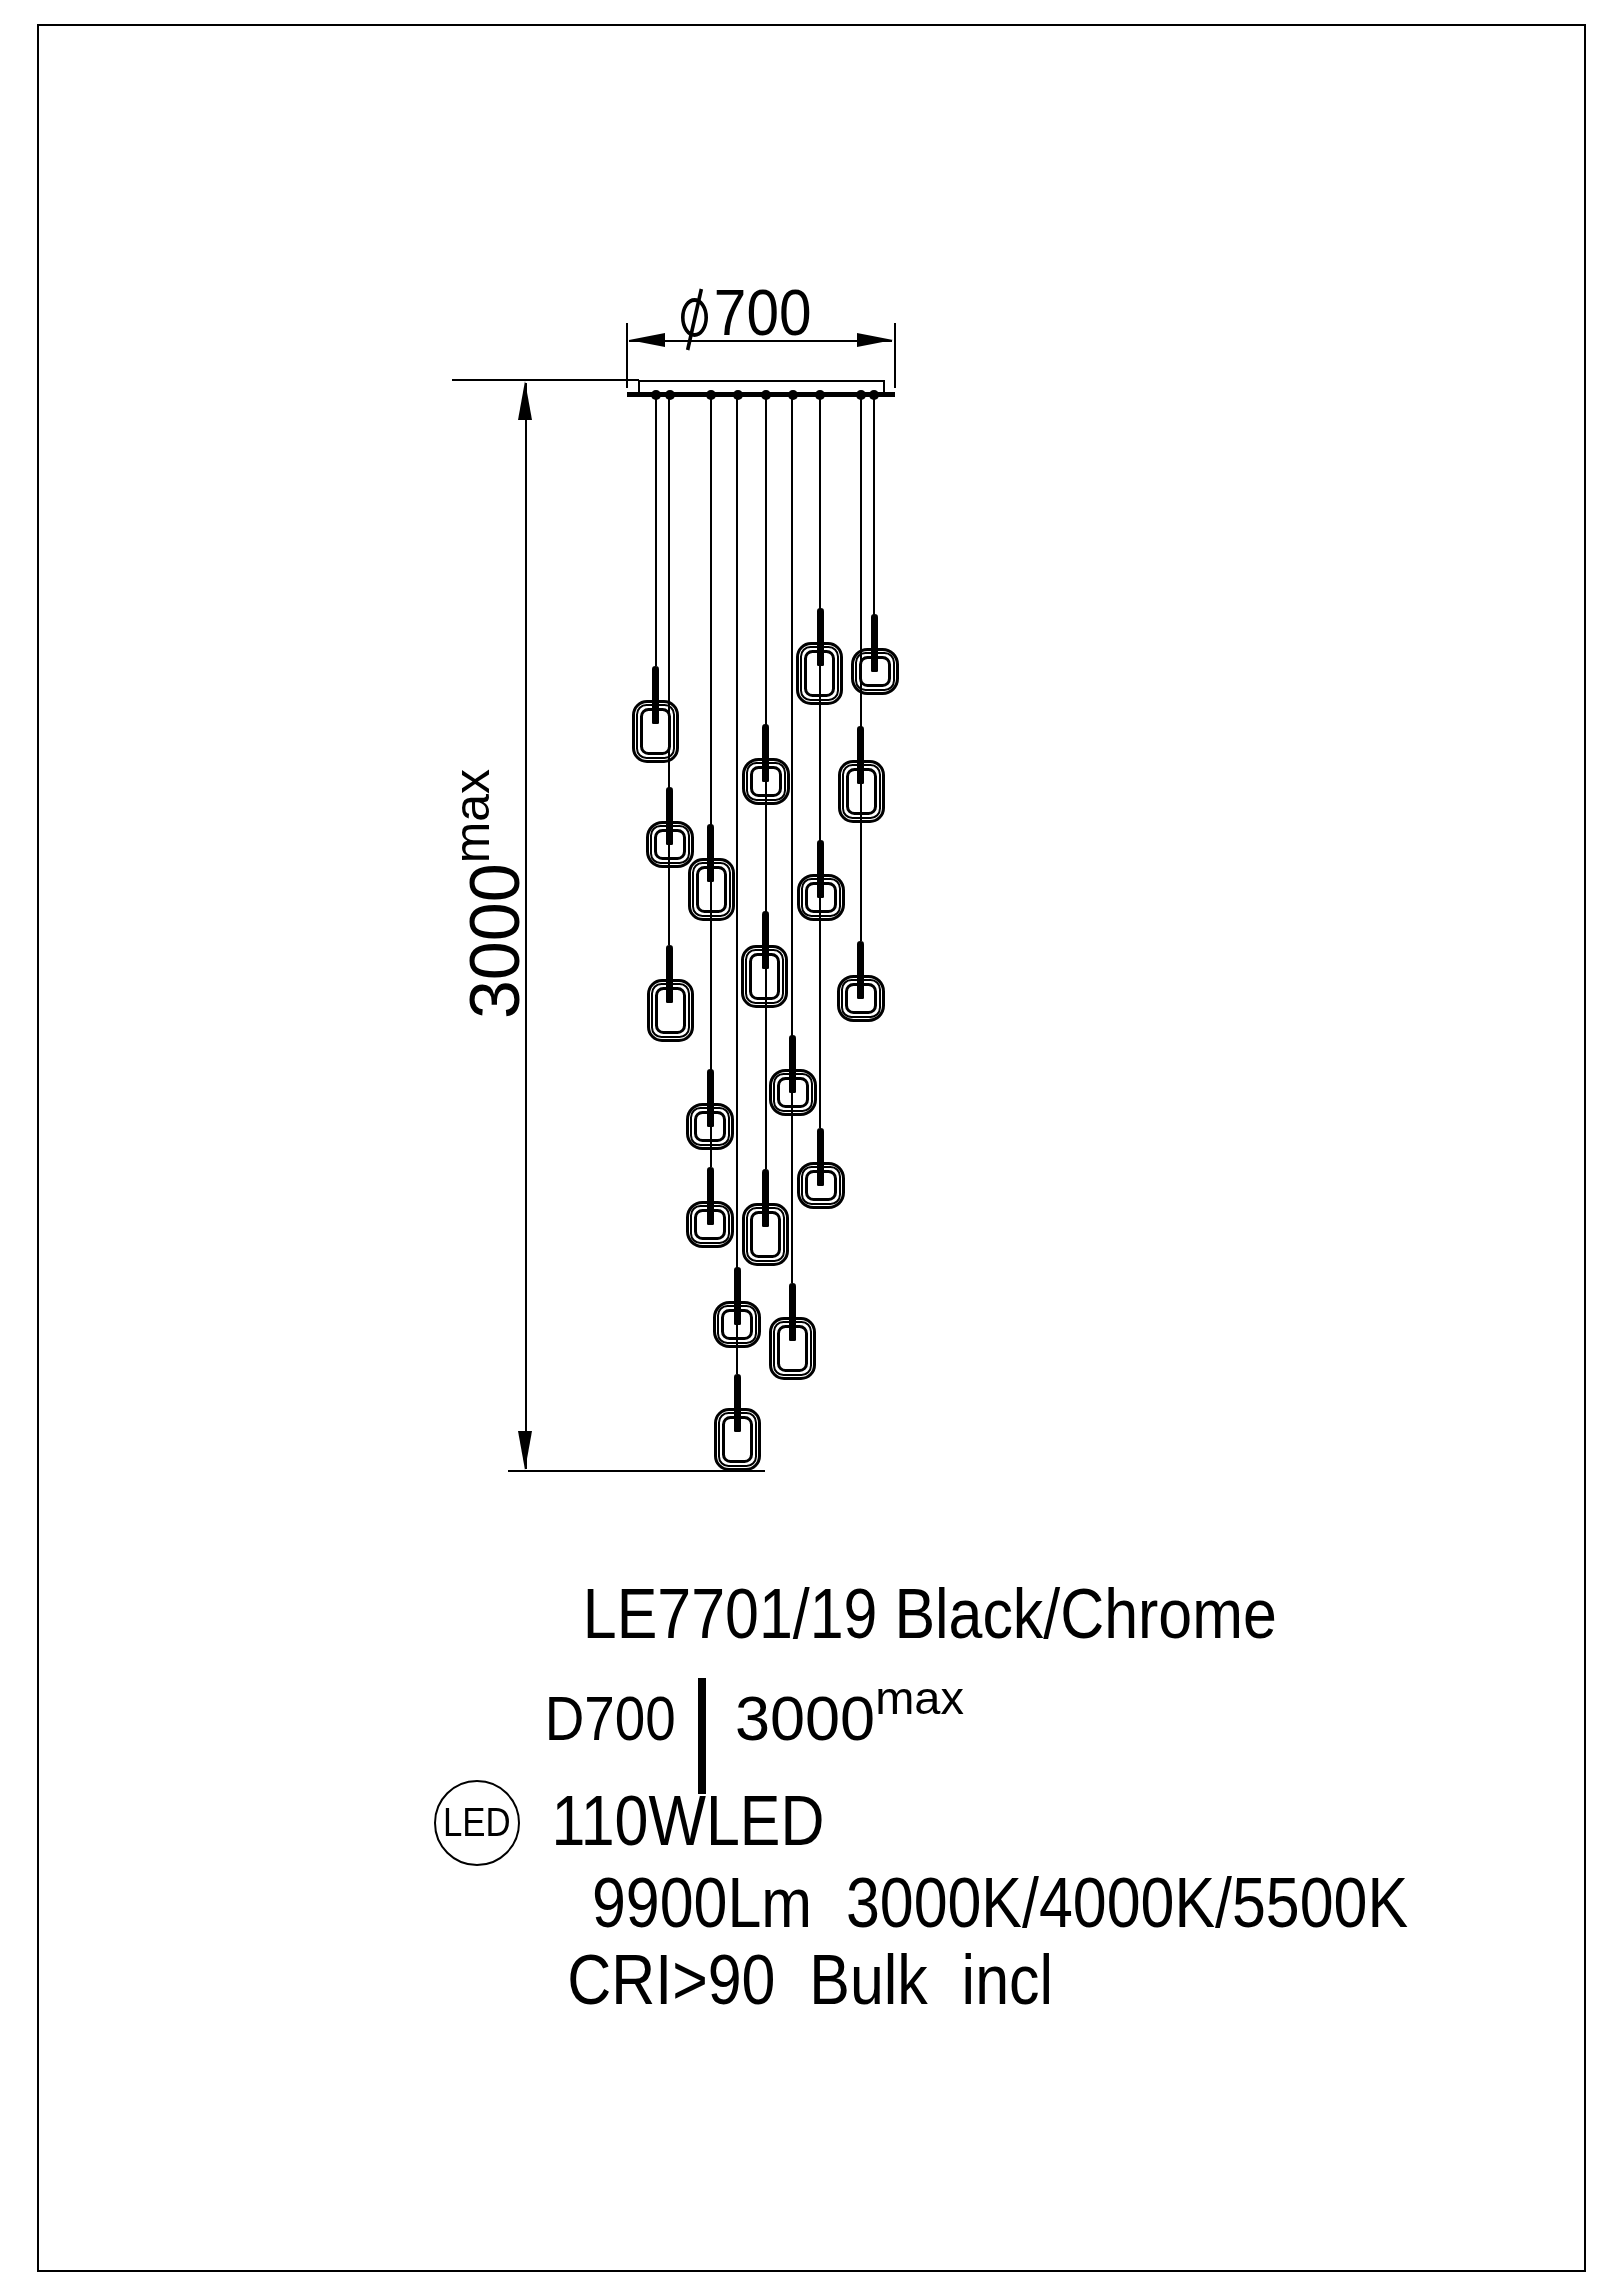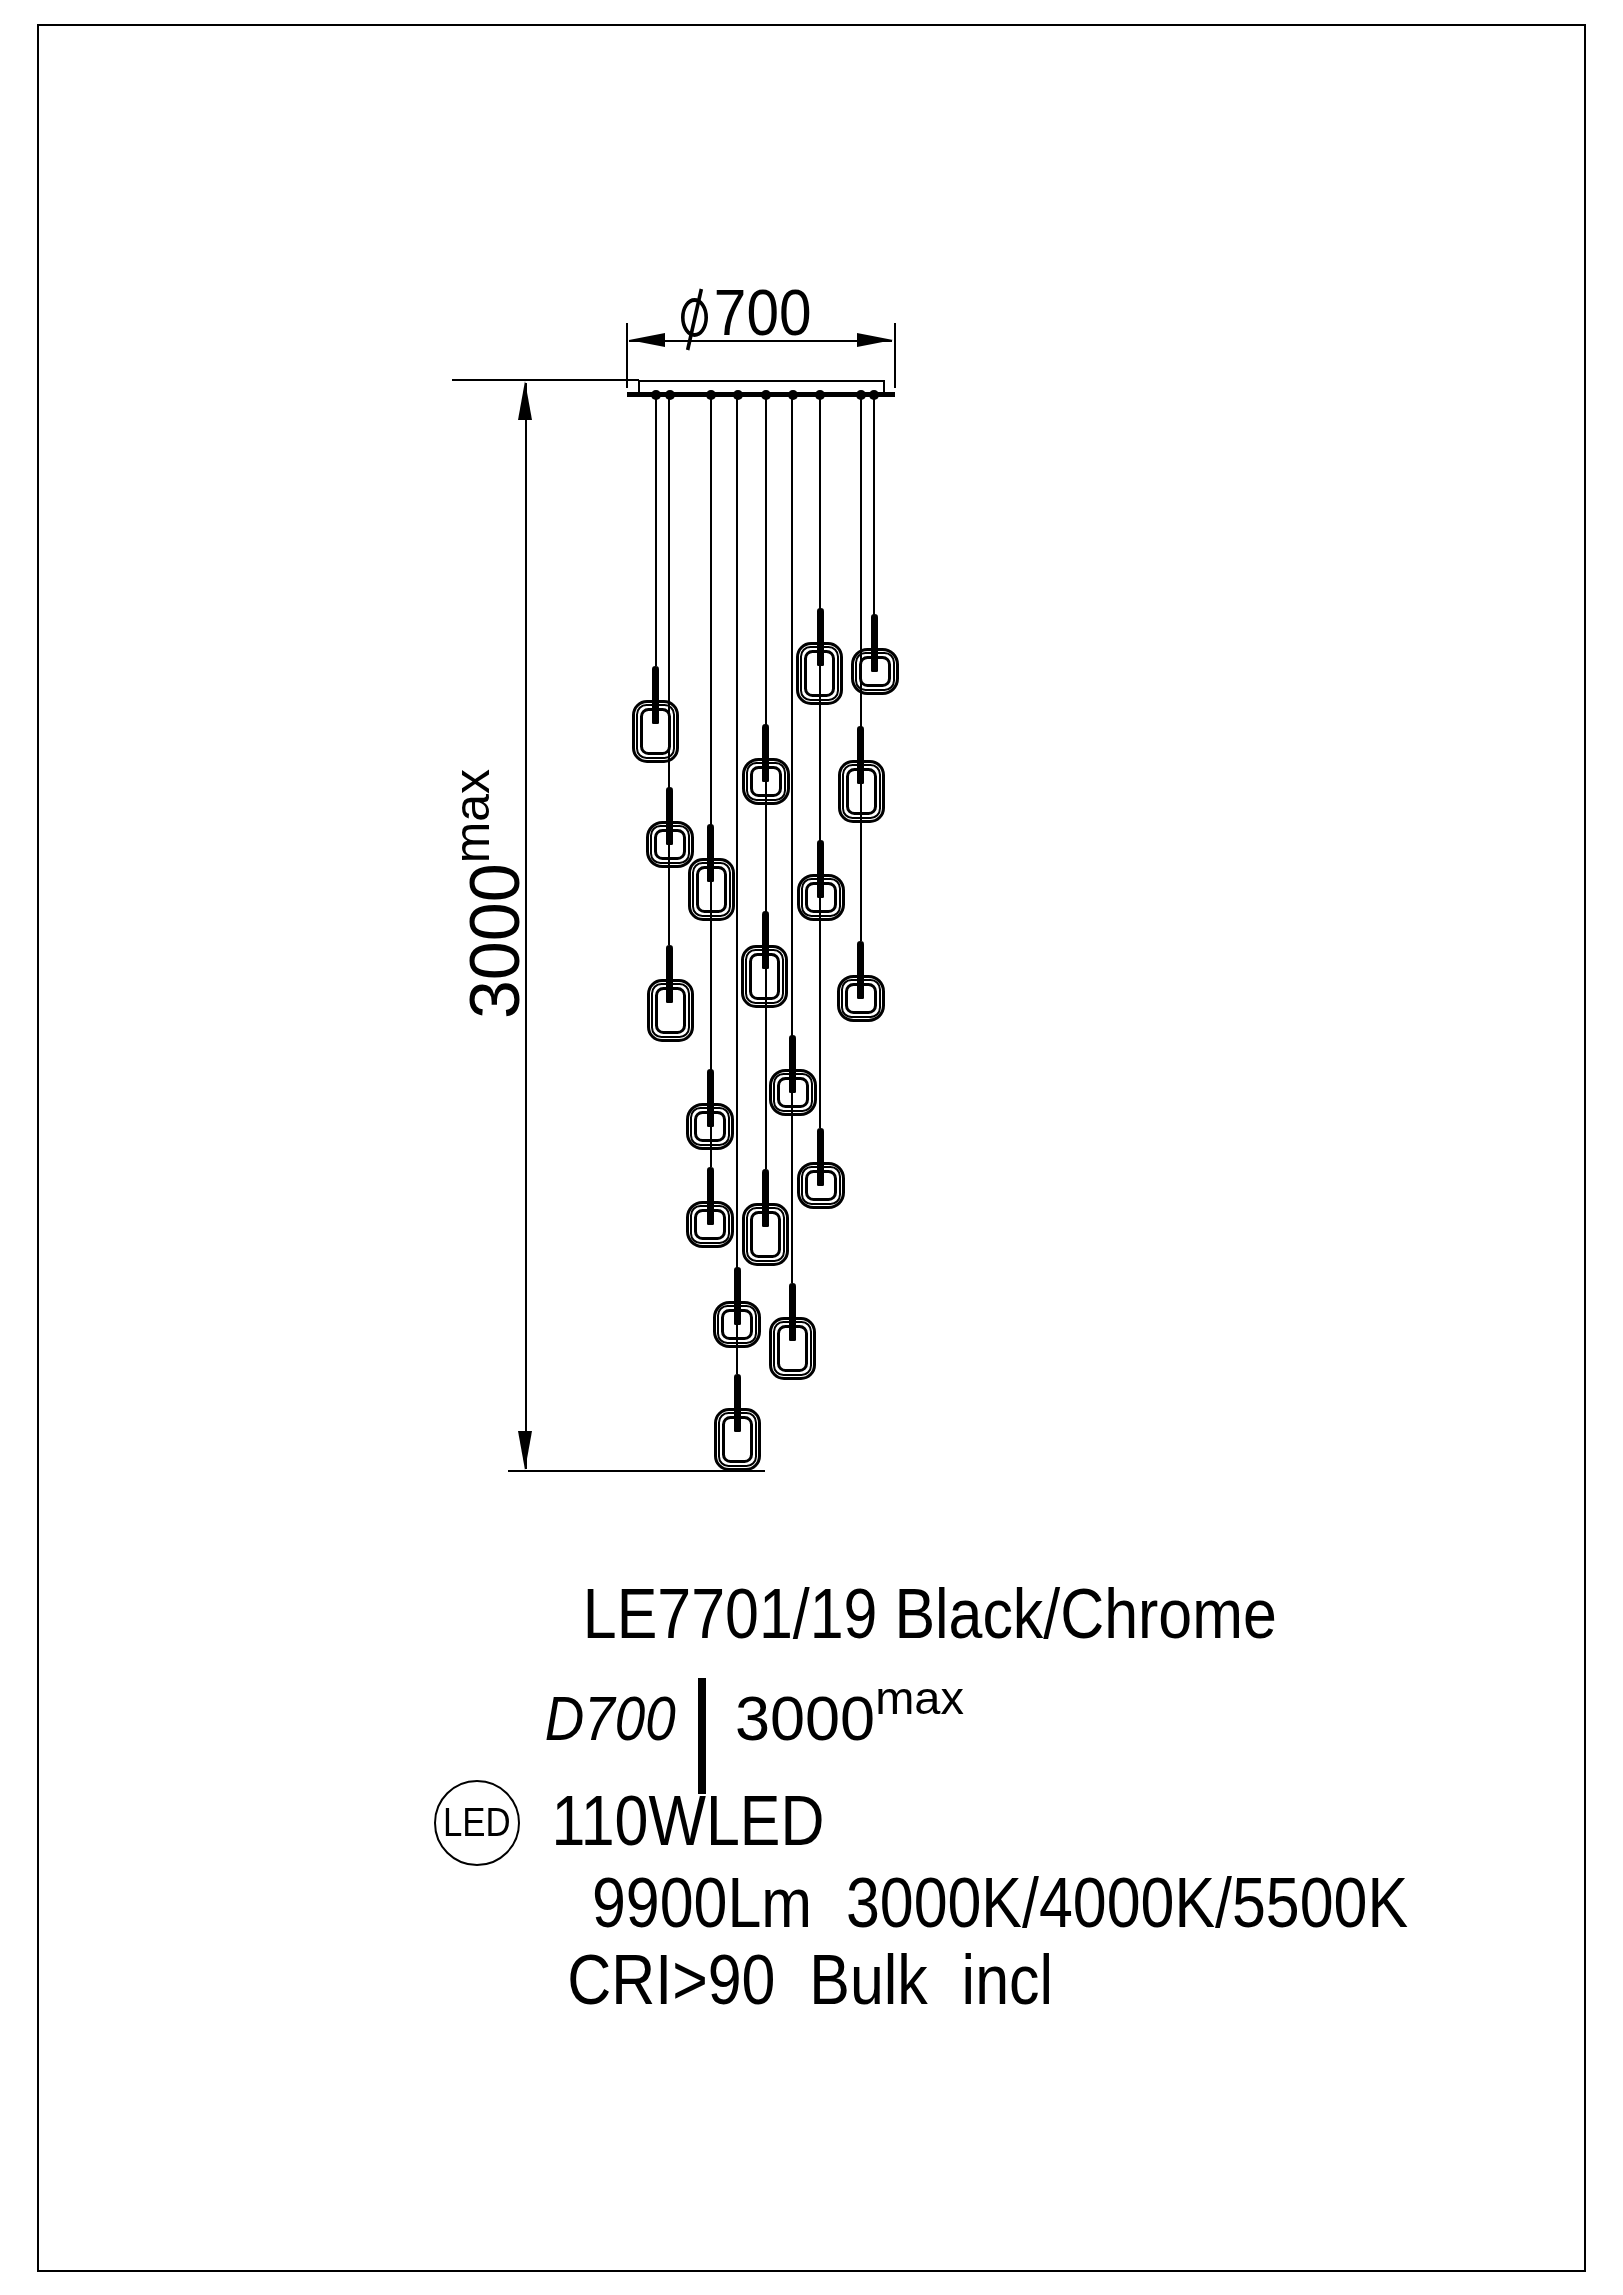--- a/index.html
+++ b/index.html
@@ -30,21 +30,21 @@
   #v-arrow-down{left:518px;top:1431px;border-left:7.2px solid transparent;border-right:7.2px solid transparent;border-top:39px solid #000;}
   
   .cond{transform-origin:left baseline;transform:scaleX(0.87);white-space:pre;}
   #dia-label{left:681px;top:285px;height:56px;font-size:65px;line-height:56px;display:flex;align-items:flex-end;z-index:6;transform:scaleX(0.9);transform-origin:left center;}
   .phi-icon{display:inline-block;position:relative;width:30px;height:39px;border:4.6px solid #000;border-radius:50%;box-sizing:border-box;margin:0 6.5px 3.9px 0;}
   .phi-icon::after{content:"";position:absolute;left:9.2px;top:-14.4px;width:3.9px;height:63px;background:#000;transform:rotate(14deg);}
   #height-label{left:495px;top:894px;transform:translate(-50%,-50%) rotate(-90deg);font-size:70px;line-height:1;white-space:nowrap;z-index:6;}
   #height-label sup{font-size:50px;position:relative;top:-5.2px;line-height:0;}
   .spec{left:531px;font-size:70px;line-height:1;white-space:pre;z-index:6;}
   #spec-line1{top:1579px;}
-  #spec-d{left:535px;top:1687px;font-size:63px;line-height:1;z-index:6;font-style:italic;}
+  #spec-d{left:535px;top:1687px;font-size:63px;line-height:1;z-index:6;}
   #spec-sep{left:698px;top:1678px;width:7.9px;height:116px;background:#000;z-index:6;}
   #spec-h{left:735px;top:1687px;font-size:63px;line-height:1;z-index:6;white-space:nowrap;}
   #spec-h sup{font-size:47px;position:relative;top:-3.9px;line-height:0;}
   #led-badge{left:434px;top:1780px;width:86px;height:86px;border:2.6px solid #000;border-radius:50%;box-sizing:border-box;text-align:center;z-index:6;}
   #led-badge span{display:inline-block;font-size:41px;line-height:81px;transform:scaleX(0.85);}
   #spec-line3{top:1786px;}
   #spec-line4{top:1868px;}
   #spec-line5{top:1945px;}
 </style>
 </head>

